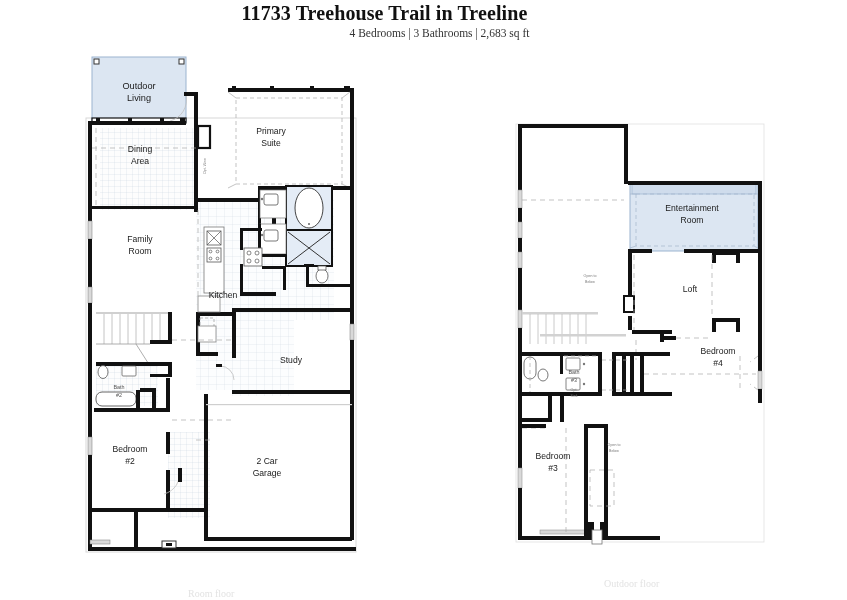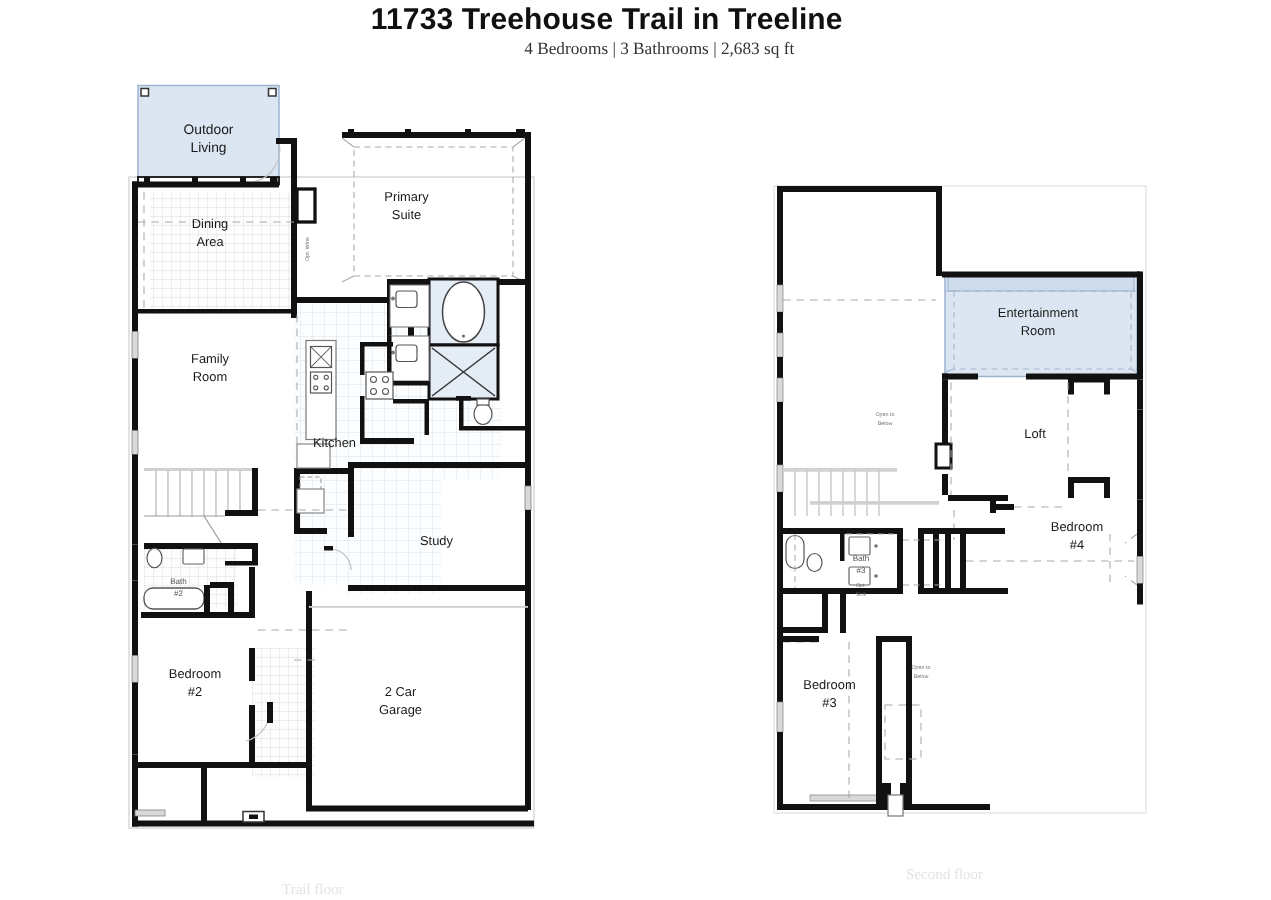--- a/index.html
+++ b/index.html
@@ -6,24 +6,23 @@
   body{
     width:847px;height:600px;
     background:#ffffff;
     font-family:"Liberation Sans", sans-serif;
     overflow:hidden;
     position:relative;
   }
   #page-title{
     position:absolute;left:0;top:2px;width:769px;
     text-align:center;
-    font-family:Liberation Sans, sans-serif;
+    font-family:Liberation Serif, serif;
     font-size:20px;font-weight:bold;color:#111;
     letter-spacing:.1px;
-    padding-left:20px;
   }
   #page-subtitle{
     position:absolute;left:0;top:27px;width:847px;
     text-align:center;
     font-family:"Liberation Serif", serif;
     font-size:11.5px;color:#333;padding-left:16px;
   }
   .floor-caption{
     position:absolute;
     font-family:"Liberation Serif", serif;
@@ -409,14 +408,14 @@
         <line x1="554" y1="314" x2="554" y2="344"></line>
       <line x1="562" y1="314" x2="562" y2="344"></line>
         <line x1="570" y1="314" x2="570" y2="344"></line>
       <line x1="578" y1="314" x2="578" y2="344"></line>
         <line x1="586" y1="314" x2="586" y2="344"></line>
     </g>
     <rect x="540" y="334" width="86" height="2.5" fill="#d2d2d2"></rect>
   </g>
 </svg>
 
-<div class="floor-caption" id="cap-first">Trail floor</div>
-<div class="floor-caption" id="cap-second">Second floor</div>
+<div class="floor-caption" id="cap-first">Room floor</div>
+<div class="floor-caption" id="cap-second">Outdoor floor</div>
 
 </body></html>

